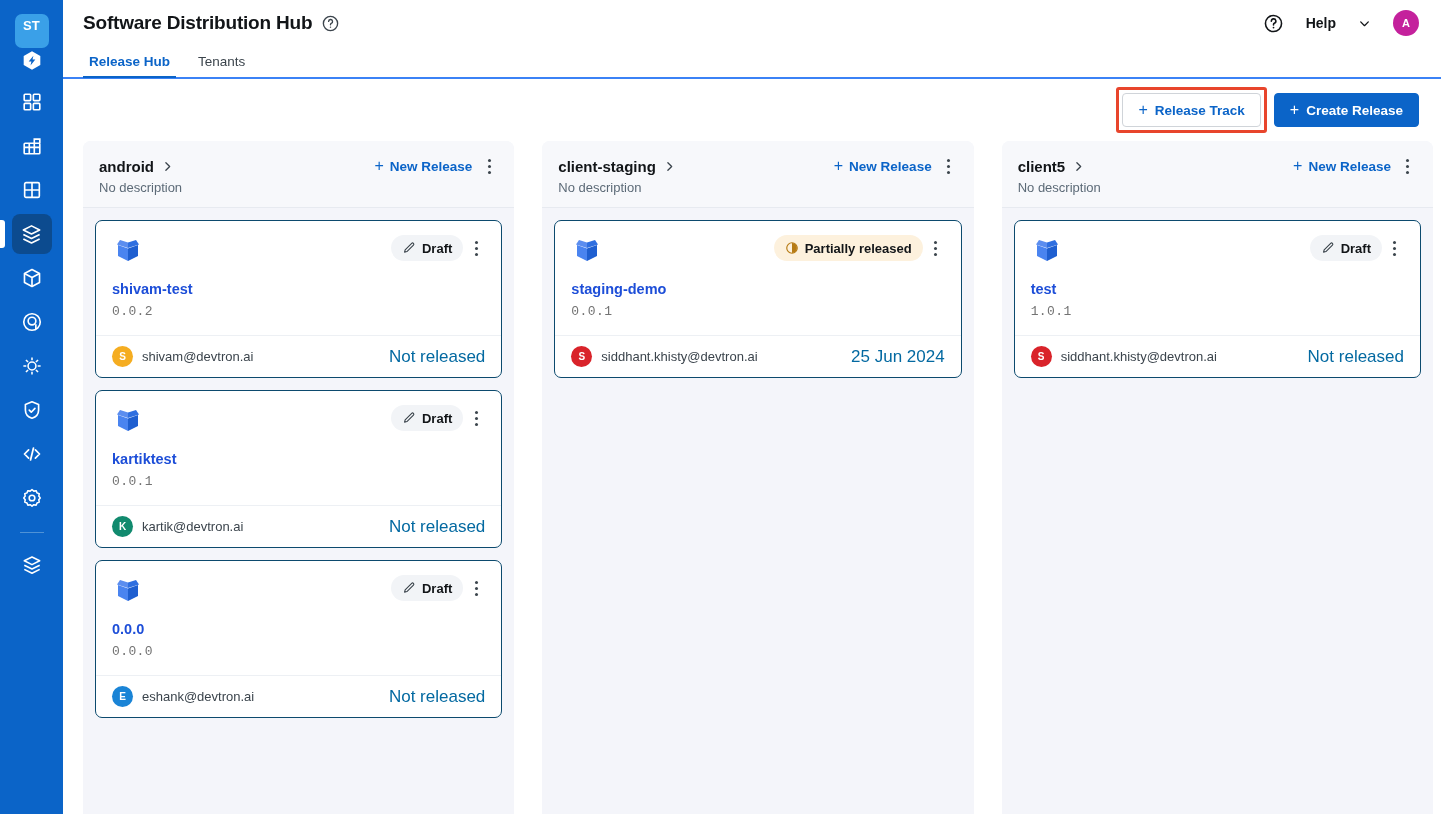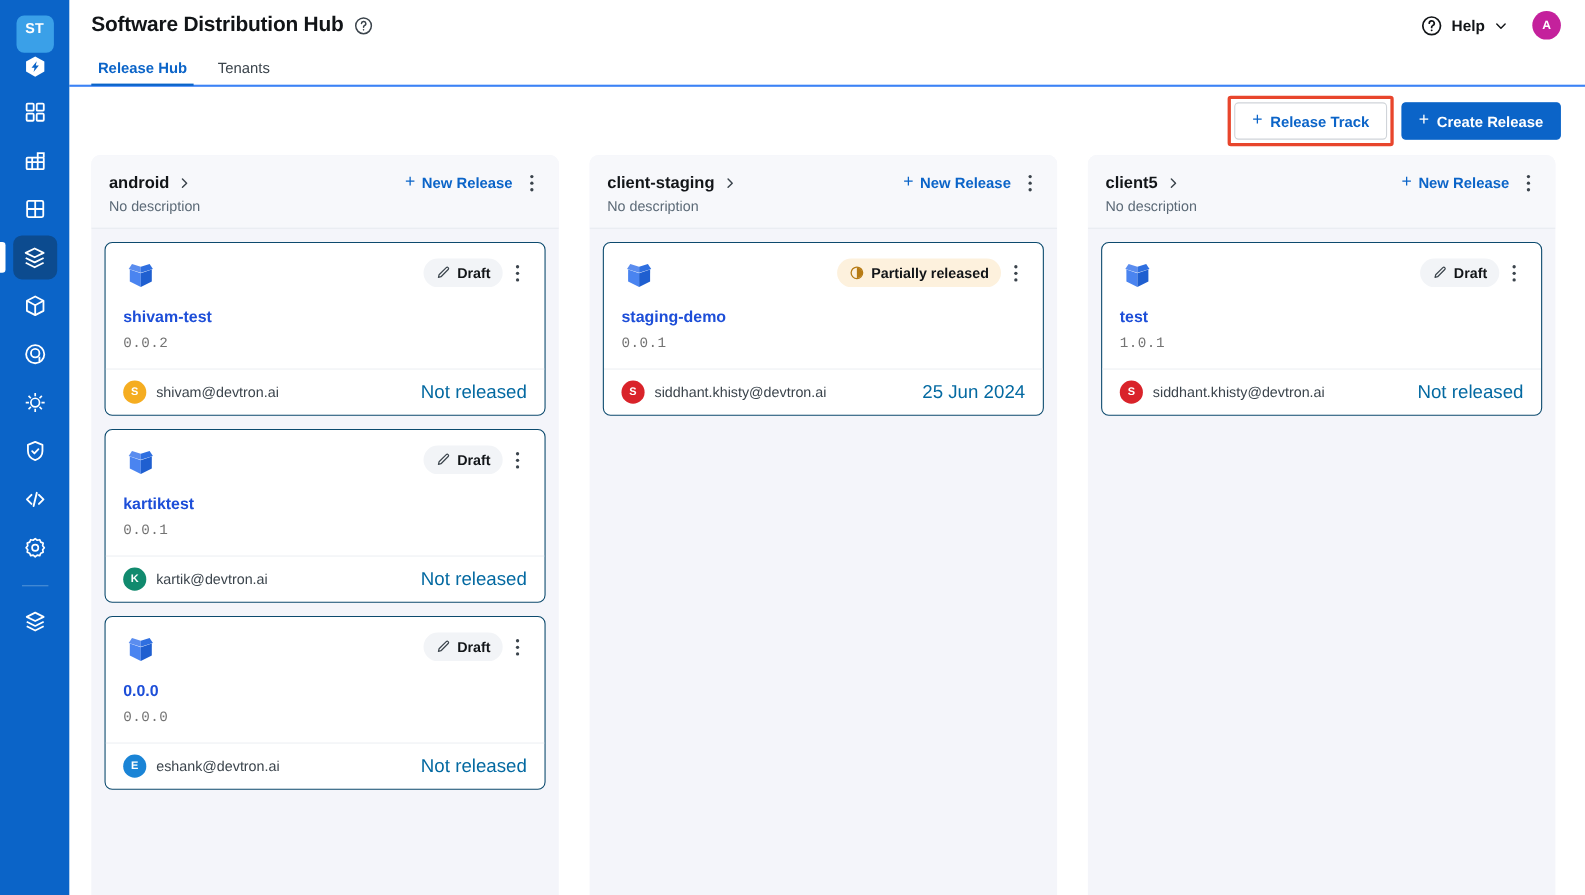--- a/index.html
+++ b/index.html
@@ -56,21 +56,21 @@
   
   .main { flex: 1; height: 814px; display: flex; flex-direction: column; background: #fff; min-width: 0; }
 
   .topbar {
     height: 46px; display: flex; align-items: center;
     padding: 0 22px 0 20px; background: #fff;
   }
   .page-title { font-size: 19px; font-weight: 700; color: #121518; letter-spacing: -.2px; }
   .help-ic { margin-left: 9px; display: flex; align-items: center; }
   .topbar-right { margin-left: auto; display: flex; align-items: center; gap: 22px; }
-  .help-btn { display: flex; align-items: center; gap: 8px; cursor: pointer; }
+  .help-btn { display: flex; align-items: center; gap: 22px; cursor: pointer; }
   .help-label { font-size: 14px; font-weight: 600; color: #121518; }
   .avatar-top {
     width: 26px; height: 26px; border-radius: 50%; background: #c4219c;
     color: #fff; font-size: 11px; font-weight: 600;
     display: flex; align-items: center; justify-content: center;
   }
 
   .tabsbar {
     height: 33px; display: flex; align-items: flex-end;
     padding: 0 20px; border-bottom: 2px solid #3b82f6; background: #fff;
@@ -97,21 +97,21 @@
     height: 34px; border-radius: 4px; display: inline-flex; align-items: center;
     gap: 7px; padding: 0 15px; font-size: 13.5px; font-weight: 600; cursor: pointer;
     white-space: nowrap;
   }
   .btn-secondary { background: #fff; border: 1px solid #d0d4d9; color: #0b64c8; }
   .btn-primary { background: #0b64c8; border: 1px solid #0b64c8; color: #fff; }
   .plus { font-size: 16px; font-weight: 500; line-height: 1; }
 
   
   .board {
-    flex: 1; display: flex; gap: 28px; padding: 0 27px 0 20px;
+    flex: 1; display: flex; gap: 28px; padding: 0 8px 0 20px;
     background: #ffffff; overflow: hidden; min-height: 0;
   }
   .column {
     flex: 1 1 0; min-width: 0; background: #f4f5fa;
     border-radius: 8px 8px 0 0; display: flex; flex-direction: column;
     overflow: hidden;
   }
   .col-head {
     padding: 14px 16px 12px 16px; background: #f7f8fb;
     border-bottom: 1px solid #e7eaf0;

